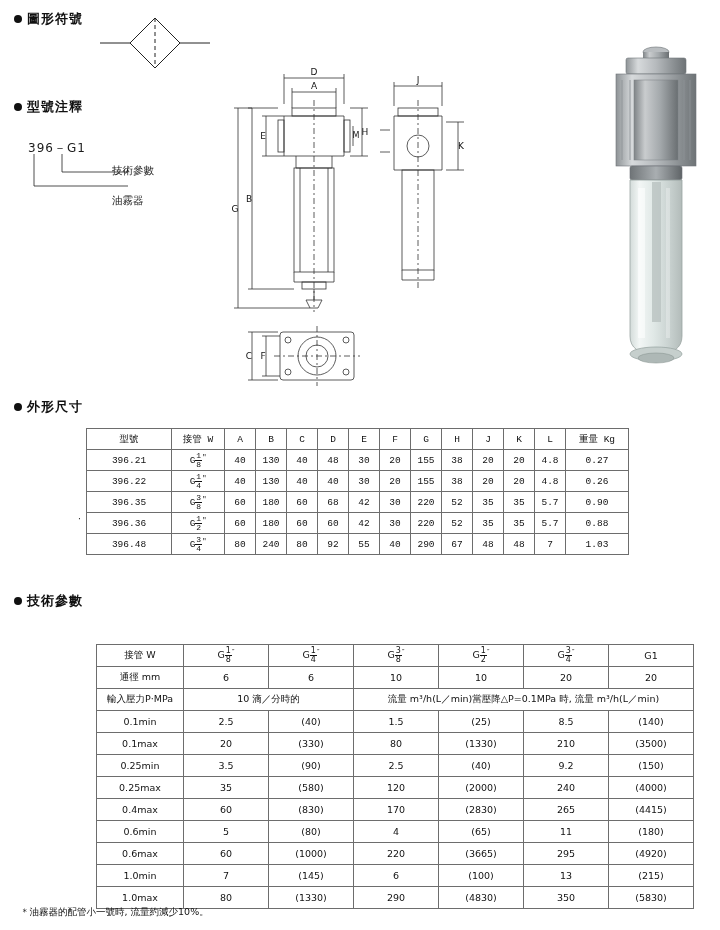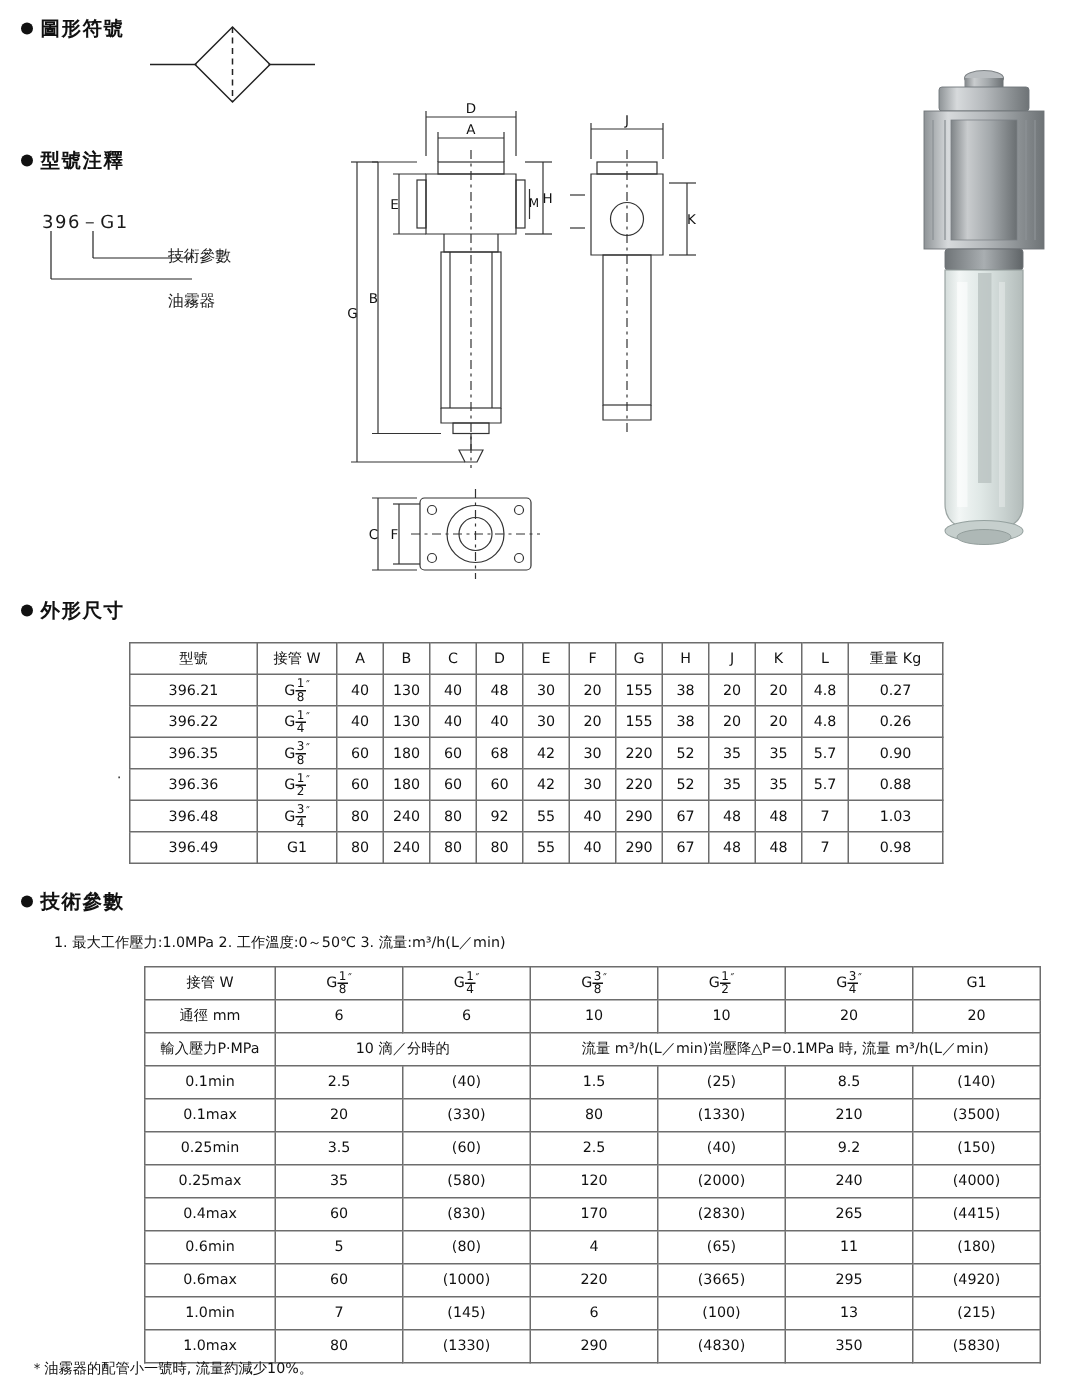--- a/index.html
+++ b/index.html
@@ -40,21 +40,21 @@
   
   table{border-collapse:collapse;position:absolute;}
   table td,table th{
     border:1px solid #6d6d6d;
     text-align:center;vertical-align:middle;
     font-size:9.5px;font-weight:normal;
     padding:0;height:20px;
     color:#111;
   }
   
-  #dim-table{left:86px;top:428px;}
+  #dim-table{left:86px;top:428px;font-family:Liberation Mono, monospace;}
   #dim-table td.model{width:84px;}
   #dim-table td.w{width:52px;}
   #dim-table td.dimcol{width:30px;}
   #dim-table td.weight{width:62px;}
 
   
   #spec-table{left:96px;top:644px;}
   #spec-table td{height:21px;}
   #spec-table td.rowhead{width:86px;}
   #spec-table td.c{width:84px;}
@@ -359,44 +359,27 @@
       <td>55</td>
       <td>40</td>
       <td>290</td>
       <td>67</td>
       <td>48</td>
       <td>48</td>
       <td>7</td>
       <td>1.03</td>
     </tr>
 
-    <tr>
-      <td>396.49</td>
-      <td>G1</td>
-      <td>80</td>
-      <td>240</td>
-      <td>80</td>
-      <td>80</td>
-      <td>55</td>
-      <td>40</td>
-      <td>290</td>
-      <td>67</td>
-      <td>48</td>
-      <td>48</td>
-      <td>7</td>
-      <td>0.98</td>
-    </tr>
   </tbody>
     </table>
 
   <div class="sect-head" style="left:14px;top:592px;">
     <span class="bullet"></span><span class="txt">技術參數</span>
   </div>
 
-  <div class="note" style="left:36px;top:622px;">1. 最大工作壓力:1.0MPa  2. 工作溫度:0～50℃  3. 流量:m³/h(L／min)</div>
 
   <table id="spec-table">
     <tbody>
         <tr>
       <td class="rowhead">接管 W</td>
       <td class="c"><span class="gsize">G<span class="frac"><span class="num">1</span><span class="den">8</span></span><span class="sup">″</span></span></td>
       <td class="c"><span class="gsize">G<span class="frac"><span class="num">1</span><span class="den">4</span></span><span class="sup">″</span></span></td>
       <td class="c"><span class="gsize">G<span class="frac"><span class="num">3</span><span class="den">8</span></span><span class="sup">″</span></span></td>
       <td class="c"><span class="gsize">G<span class="frac"><span class="num">1</span><span class="den">2</span></span><span class="sup">″</span></span></td>
       <td class="c"><span class="gsize">G<span class="frac"><span class="num">3</span><span class="den">4</span></span><span class="sup">″</span></span></td>
@@ -431,21 +414,21 @@
       <td>20</td>
       <td>(330)</td>
       <td>80</td>
       <td>(1330)</td>
       <td>210</td>
       <td>(3500)</td>
     </tr>
     <tr>
       <td>0.25min</td>
       <td>3.5</td>
-      <td>(60)</td>
+      <td>(90)</td>
       <td>2.5</td>
       <td>(40)</td>
       <td>9.2</td>
       <td>(150)</td>
     </tr>
     <tr>
       <td>0.25max</td>
       <td>35</td>
       <td>(580)</td>
       <td>120</td>

